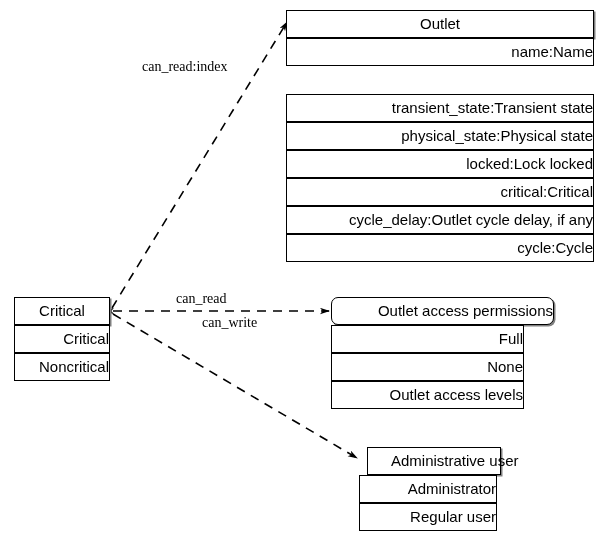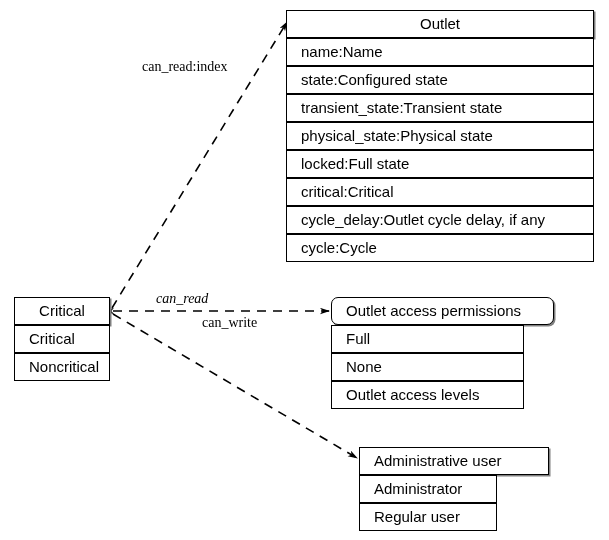--- a/index.html
+++ b/index.html
@@ -41,22 +41,22 @@
     box-shadow: 1.5px 1.5px 0 0 #808080;
   }
   .uml-row.attr {
     box-shadow: none;
   }
   .uml-row.title-center {
     text-align: center;
   }
   .uml-row.title-left,
   .uml-row.attr {
-    text-align: left;
-    padding-left: 14px;
+    text-align: right;
+    padding-left: 23px;
   }
   .edge-label {
     position: absolute;
     font-family: "Liberation Serif", serif;
     font-size: 14px;
     color: #000000;
     white-space: nowrap;
   }
 </style>
 </head>
@@ -77,47 +77,46 @@
     <line x1="112" y1="308" x2="287" y2="22" stroke="#000000" stroke-width="1.6" stroke-dasharray="9,7" marker-end="url(#arrowEnd)"></line>
 
     <line x1="113" y1="311" x2="329" y2="311" stroke="#000000" stroke-width="1.6" stroke-dasharray="9,7" marker-end="url(#arrowEnd)" marker-start="url(#arrowStart)"></line>
 
     <line x1="113" y1="314" x2="357" y2="458" stroke="#000000" stroke-width="1.6" stroke-dasharray="9,7" marker-end="url(#arrowEnd)"></line>
   </svg>
 
   <div class="uml-class" style="left:286px; top:10px; width:308px; height:262px;">
     <div class="uml-row title-center" style="left:0; top:0; width:308px;text-align:center;">Outlet</div>
     <div class="uml-row attr" style="left:0; top:28px; width:308px;">name:Name</div>
-    <div class="uml-row attr" style="left:0; top:56px; width:308px;">state:Configured state</div>
     <div class="uml-row attr" style="left:0; top:84px; width:308px;">transient_state:Transient state</div>
     <div class="uml-row attr" style="left:0; top:112px; width:308px;">physical_state:Physical state</div>
-    <div class="uml-row attr" style="left:0; top:140px; width:308px;">locked:Full state</div>
+    <div class="uml-row attr" style="left:0; top:140px; width:308px;">locked:Lock locked</div>
     <div class="uml-row attr" style="left:0; top:168px; width:308px;">critical:Critical</div>
     <div class="uml-row attr" style="left:0; top:196px; width:308px;">cycle_delay:Outlet cycle delay, if any</div>
     <div class="uml-row attr" style="left:0; top:224px; width:308px;">cycle:Cycle</div>
   </div>
 
   <div class="uml-class" style="left:14px; top:297px; width:96px; height:84px;">
     <div class="uml-row title-center" style="left:0; top:0; width:96px;">Critical</div>
     <div class="uml-row attr" style="left:0; top:28px; width:96px;">Critical</div>
     <div class="uml-row attr" style="left:0; top:56px; width:96px;">Noncritical</div>
   </div>
 
   <div class="uml-class" style="left:331px; top:297px; width:225px; height:112px;">
     <div class="uml-row title-left" style="left:0; top:0; width:223px;border-radius:7px;">Outlet access permissions</div>
     <div class="uml-row attr" style="left:0; top:28px; width:193px;">Full</div>
     <div class="uml-row attr" style="left:0; top:56px; width:193px;">None</div>
     <div class="uml-row attr" style="left:0; top:84px; width:193px;">Outlet access levels</div>
   </div>
 
   <div class="uml-class" style="left:359px; top:447px; width:164px; height:84px;">
-    <div class="uml-row title-left" style="left:0; top:0; width:190px;">Administrative user</div>
+    <div class="uml-row title-left" style="left:8px; top:0; width:134px;">Administrative user</div>
     <div class="uml-row attr" style="left:0; top:28px; width:138px;">Administrator</div>
     <div class="uml-row attr" style="left:0; top:56px; width:138px;">Regular user</div>
   </div>
 
   <div class="edge-label" style="left:142px; top:59px;">can_read:index</div>
 
-  <div class="edge-label" style="left:156px; top:291px;font-style:italic;">can_read</div>
+  <div class="edge-label" style="left:176px; top:291px;">can_read</div>
 
   <div class="edge-label" style="left:166px; top:315px;margin-left:36px;">can_write</div>
 
 </div>
 
 </body></html>

